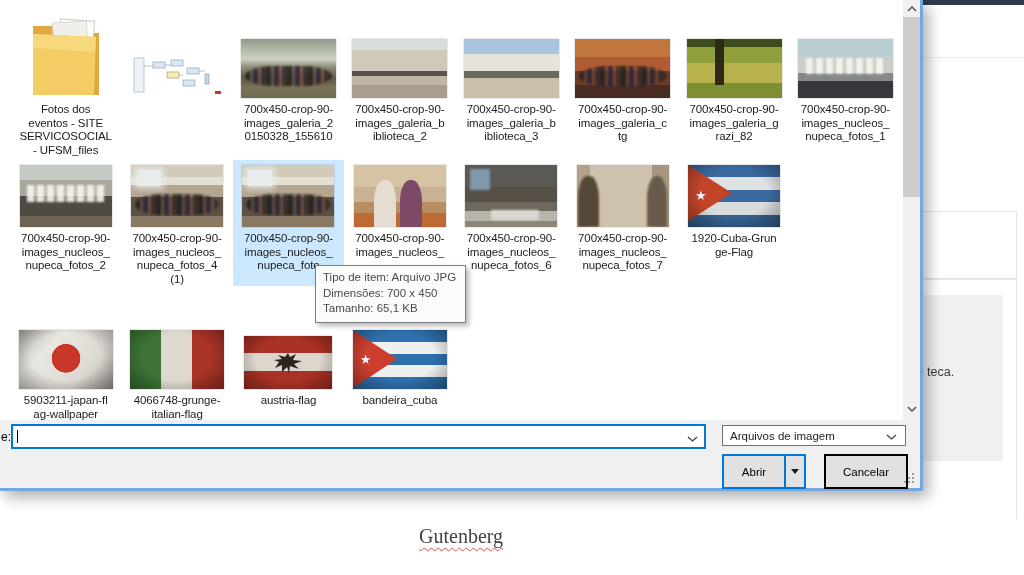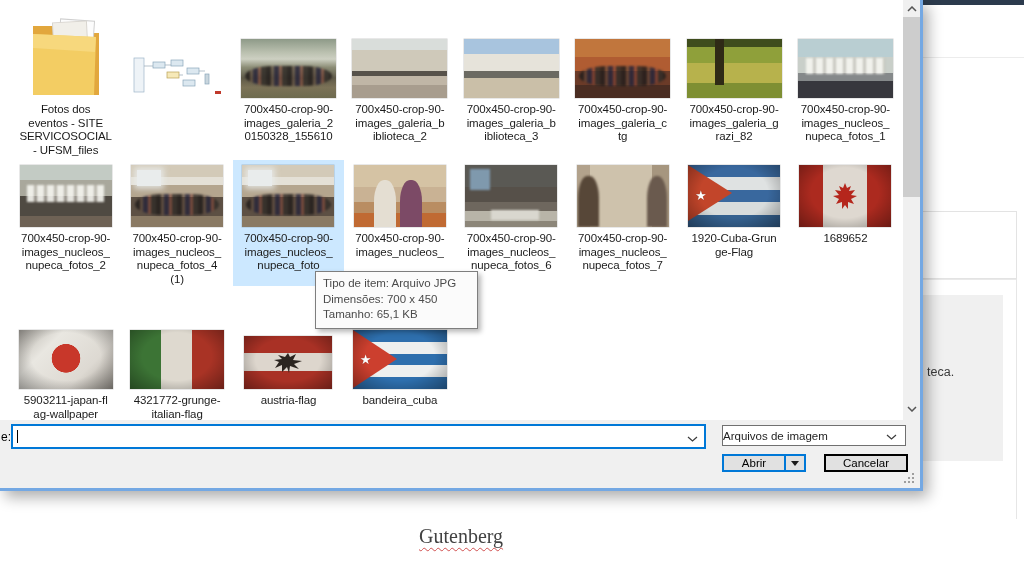--- a/index.html
+++ b/index.html
@@ -102,35 +102,35 @@
   .bn-c1{left:5px;} .bn-c2{right:5px;}
   .bn-o{position:absolute;left:5px;top:16px;width:60px;height:2px;background:#d98f3f;}
 
   
   #vscroll{position:absolute;left:903px;top:0;width:17px;height:420px;background:#f0f0f0;}
   .sb-btn{position:absolute;left:0;width:17px;height:17px;display:flex;align-items:center;justify-content:center;}
   #sb-up{top:0;} #sb-down{top:400px;}
   #sb-thumb{position:absolute;left:0;top:17px;width:17px;height:180px;background:#cdcdcd;}
 
   
-  #tooltip{position:absolute;left:315px;top:271px;z-index:30;background:#fbfbfb;border:1px solid #7e7e7e;
-           padding:4px 21px 5px 7px;font-size:11.5px;line-height:15.5px;color:#4b4b4b;white-space:nowrap;
+  #tooltip{position:absolute;left:315px;top:265px;z-index:30;background:#fbfbfb;border:1px solid #7e7e7e;
+           padding:4px 9px 5px 7px;font-size:11.5px;line-height:15.5px;color:#4b4b4b;white-space:nowrap;
            box-shadow:3px 3px 5px rgba(0,0,0,.28);}
 
   
   #footer{position:absolute;left:0;top:420px;width:920px;height:68px;background:#f0f0f0;}
   #fname-label{position:absolute;left:1px;top:10px;font-size:12px;color:#000;}
   #fname{position:absolute;left:11px;top:4px;width:691px;height:21px;background:#fff;border:2px solid #0078d7;
          display:flex;align-items:center;}
   .caret{width:1px;height:13px;background:#000;margin-left:4px;}
   .chev{position:absolute;right:6px;top:50%;transform:translateY(-50%);}
   #ftype{position:absolute;left:722px;top:5px;width:184px;height:21px;background:#fff;border:1px solid #707070;
-         display:flex;align-items:center;padding-left:0;font-size:11.5px;color:#1e1e1e;box-sizing:border-box;}
+         display:flex;align-items:center;padding-left:7px;font-size:11.5px;color:#1e1e1e;box-sizing:border-box;}
   #ftype .chev{right:8px;}
-  .btn{position:absolute;top:34px;height:18px;box-sizing:border-box;display:flex;align-items:center;
+  .btn{position:absolute;top:34px;height:35px;box-sizing:border-box;display:flex;align-items:center;
        justify-content:center;font-size:11.5px;color:#000;background:#e1e1e1;cursor:default;}
   #open{left:722px;width:84px;border:2px solid #0078d7;padding:0;}
   #open .main{flex:1;text-align:center;}
   #open .div{width:2px;height:100%;background:#0078d7;}
   #open .arrow{width:18px;display:flex;align-items:center;justify-content:center;height:100%;}
   .tri-dn{width:0;height:0;border-left:4px solid transparent;border-right:4px solid transparent;border-top:5px solid #1a1a1a;}
   #cancel{left:824px;width:84px;border:2px solid #000000;}
   #grip{position:absolute;left:903px;top:52px;}
 </style>
 </head>
@@ -317,50 +317,39 @@
           <div class="ta">
               <div class="th s-small f-cubag">
             <i class="tri tri-g"></i>
                 <i class="st">★</i>
                 <i class="gr"></i>
               </div>
             </div>
           <div class="lbl">1920-Cuba-Grun
 ge-Flag</div>
         </div>
-        <div class="cell">
-          <div class="ta">
-              <div class="th s-small f-canada">
-            <svg class="leaf" width="30" height="28" viewBox="0 0 30 28">
-              <path d="M15 1 L17 6 21 4 19 9 25 8 21 13 27 14 21 17 24 22 18 20 18 27 15 23 12 27 12 20 6 22 9 17 3 14 9 13 5 8 11 9 9 4 13 6 Z" fill="#b5261c"></path>
-            </svg>
-                <i class="gr"></i>
-              </div>
-            </div>
-          <div class="lbl">1689652</div>
-        </div>
       </div>
 
       <div class="row" id="row3">
         <div class="cell">
           <div class="ta">
               <div class="th s-r3 f-japan">
                 <i class="gr"></i>
               </div>
             </div>
           <div class="lbl">5903211-japan-fl
 ag-wallpaper</div>
         </div>
         <div class="cell">
           <div class="ta">
               <div class="th s-r3 f-italy">
                 <i class="gr"></i>
               </div>
             </div>
-          <div class="lbl">4321772-grunge-
+          <div class="lbl">4066748-grunge-
 italian-flag</div>
         </div>
         <div class="cell">
           <div class="ta">
               <div class="th s-austria f-austria">
             <svg class="eagle" width="30" height="22" viewBox="0 0 30 22">
               <path d="M15 1 L17 5 23 2 20 8 29 9 21 12 26 17 17 14 16 21 14 15 9 20 9 13 2 16 6 10 1 8 9 7 5 3 12 5 Z" fill="#2b2520"></path>
             </svg>
                 <i class="gr"></i>
               </div>

